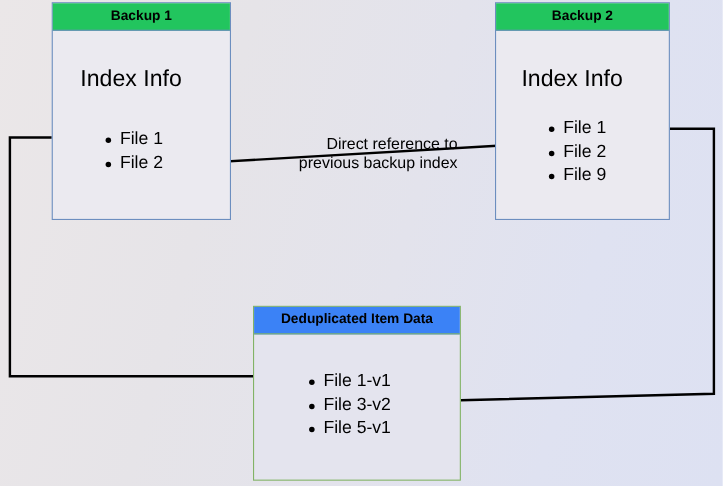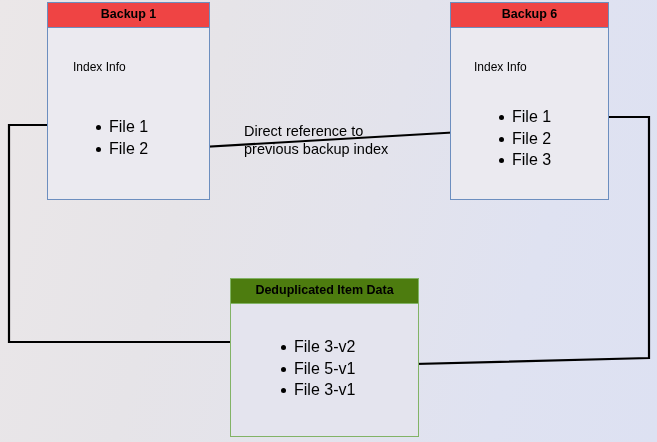--- a/index.html
+++ b/index.html
@@ -33,38 +33,38 @@
     background: #ebeaf0;
   }
   .node .hdr {
     box-sizing: border-box;
     height: 25px;
     line-height: 23px;
     text-align: center;
     font-size: 12.5px;
     font-weight: bold;
     color: #000;
-    background: #ef4444;
+    background: #22c55e;
     border-bottom: 1.5px solid #6c8ebf;
   }
   .node.green {
     border-color: #82b366;
     background: #e4e4ee;
   }
   .node.green .hdr {
-    background: #4d7c0f;
+    background: #3b82f6;
     border-bottom-color: #82b366;
   }
   .node .body {
     position: relative;
     height: calc(100% - 25px);
   }
   .index-label {
     position: absolute;
-    font-size: 12px;
+    font-size: 21px;
     color: #000;
     white-space: nowrap;
   }
   .filelist {
     position: absolute;
     margin: 0;
     padding: 0;
     list-style: none;
   }
   .filelist li {
@@ -83,21 +83,21 @@
     width: 5px;
     height: 5px;
     border-radius: 50%;
     background: #000;
   }
   .edge-label {
     position: absolute;
     font-size: 14.5px;
     line-height: 18px;
     color: #000;
-    text-align: left;
+    text-align: right;
     white-space: pre-line;
   }
 </style>
 </head>
 <body>
 
 <div id="canvas">
 
   <svg class="svg-layer" viewBox="0 0 657 442">
     <defs>
@@ -118,38 +118,38 @@
     <div class="body">
       <div class="index-label" style="left:25px; top:32px;">Index Info</div>
       <ul class="filelist" style="left:48px; top:88px;">
         <li>File 1</li>
         <li>File 2</li>
       </ul>
     </div>
   </div>
 
   <div class="node" style="left:450px; top:2px; width:159px; height:198px;">
-    <div class="hdr">Backup 6</div>
+    <div class="hdr">Backup 2</div>
     <div class="body">
       <div class="index-label" style="left:23px; top:32px;">Index Info</div>
       <ul class="filelist" style="left:48px; top:78px;">
         <li>File 1</li>
         <li>File 2</li>
-        <li>File 3</li>
+        <li>File 9</li>
       </ul>
     </div>
   </div>
 
   <div class="node green" style="left:230px; top:278px; width:189px; height:159px;">
     <div class="hdr">Deduplicated Item Data</div>
     <div class="body">
       <ul class="filelist" style="left:50px; top:32px;">
+        <li>File 1-v1</li>
         <li>File 3-v2</li>
         <li>File 5-v1</li>
-        <li>File 3-v1</li>
       </ul>
     </div>
   </div>
 
   <div class="edge-label" style="left:244px; top:122px; width:172px;">Direct reference to
 previous backup index</div>
 
 </div>
 
 </body></html>

